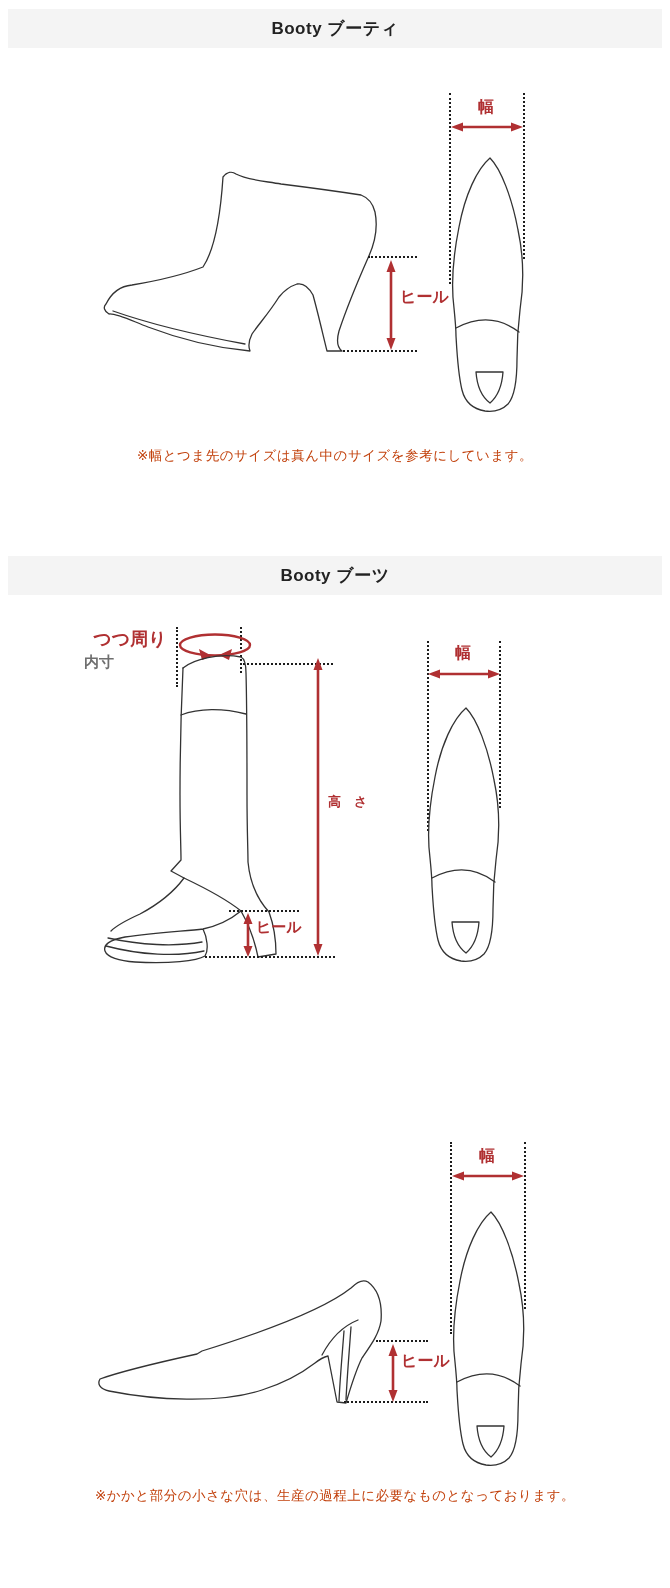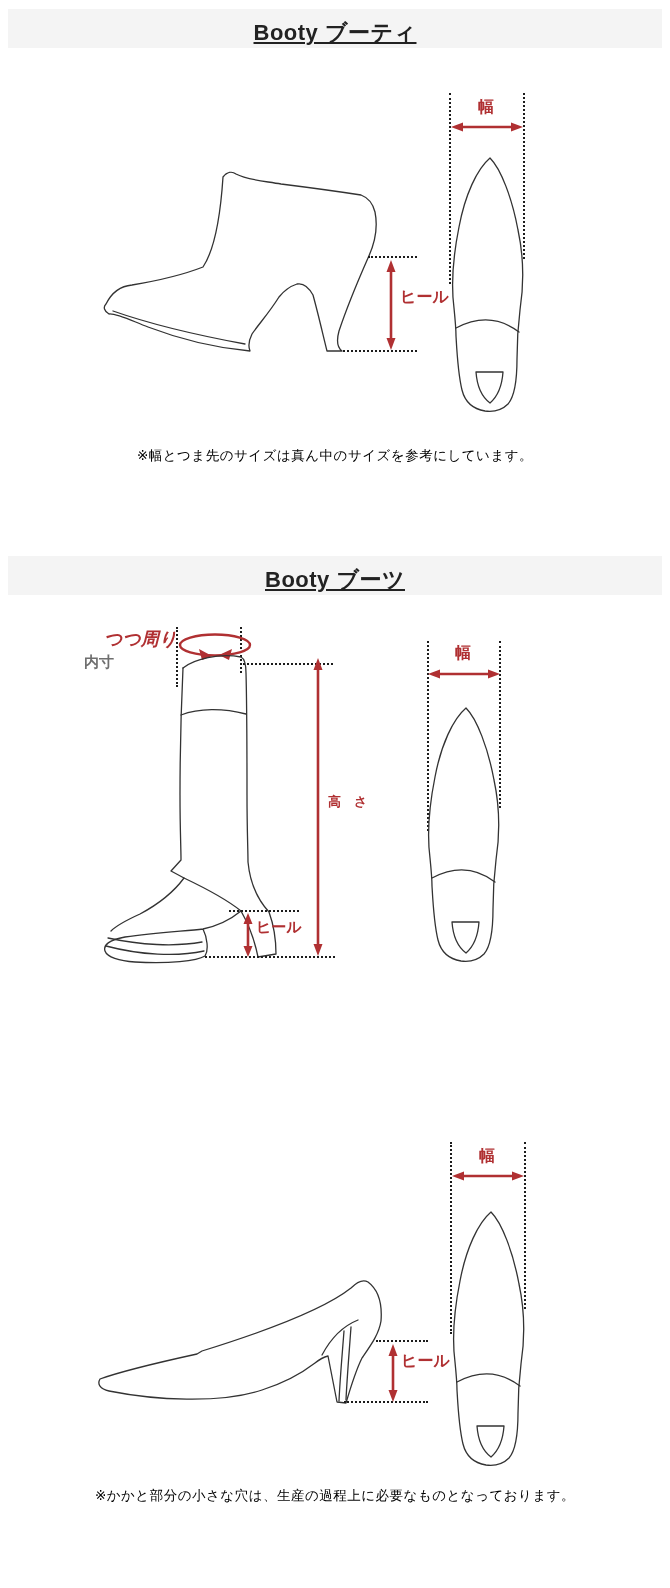--- a/index.html
+++ b/index.html
@@ -8,36 +8,35 @@
     --header_bg:#f4f4f4;
     --text:#222222;
     --muted:#6f6f6f;
   }
   *{margin:0;padding:0;box-sizing:border-box;}
   body{background:#fff;font-family:"Liberation Sans","DejaVu Sans",sans-serif;}
   .page{position:relative;width:670px;height:1588px;background:#ffffff;overflow:hidden;}
   .section-header{
     position:absolute;left:8px;width:654px;height:39px;
     background:var(--header_bg);
-    display:flex;align-items:flex-end;justify-content:center;
-    font-size:22px;font-weight:bold;color:var(--text);
+    display:flex;align-items:center;justify-content:center;
+    font-size:17px;font-weight:bold;color:var(--text);
     letter-spacing:.5px;
-    text-decoration:underline;
   }
   .dotted-h{position:absolute;border-top:2px dotted #1c1c1c;height:0;}
   .dotted-v{position:absolute;border-left:2px dotted #1c1c1c;width:0;}
   .red-label{
     position:absolute;color:var(--accent);
     font-size:16px;font-weight:600;line-height:1.1;white-space:nowrap;
   }
   .center-label{text-align:center;}
   .muted-label{position:absolute;color:var(--muted);font-size:15px;font-weight:600;white-space:nowrap;}
   .note{
     position:absolute;left:0;width:670px;text-align:center;
-    font-size:13.5px;color:#000000;letter-spacing:.5px;
+    font-size:13.5px;color:#c2410c;letter-spacing:.5px;
   }
   svg{position:absolute;overflow:visible;}
   .line-art{color:var(--line);}
   .red-art{color:var(--accent);}
   .line-art path{fill:none;stroke:currentColor;stroke-width:1.3;stroke-linecap:round;stroke-linejoin:round;}
   .red-art line{stroke:currentColor;stroke-width:2.6;}
   .red-art ellipse{fill:none;stroke:currentColor;stroke-width:2.4;}
   .red-art polygon{fill:currentColor;stroke:none;}
 </style>
 </head>
@@ -85,21 +84,21 @@
     <path d="M 12,176 Q 46,158 75,180"></path>
     <path d="M 32,220 L 59,220 C 58,234 53,245 46,251 C 38,245 33,234 32,220 Z"></path>
   </svg>
 
   <div class="note" style="top:447px;">※幅とつま先のサイズは真ん中のサイズを参考にしています。</div>
 
   <div class="section-header" style="top:556px;">
     <span>Booty ブーツ</span>
   </div>
 
-  <div class="red-label" style="left:104px;top:630px;width:84px;text-align:left;font-size:18px;font-style:italic;">つつ周り</div>
+  <div class="red-label" style="left:88px;top:630px;width:84px;text-align:center;font-size:18px;">つつ周り</div>
   <div class="muted-label" style="left:84px;top:653px;width:84px;">内寸</div>
   <div class="dotted-v" style="left:176px;top:627px;height:60px;"></div>
   <div class="dotted-v" style="left:240px;top:627px;height:46px;"></div>
   <div class="dotted-h" style="left:243px;top:663px;width:90px;"></div>
   <svg class="red-art" style="left:177px;top:630px;" width="78" height="34" viewBox="0 0 78 34">
     <ellipse cx="38" cy="15" rx="35" ry="10.5"></ellipse>
     <polygon points="35,26 22,19 25,30"></polygon>
     <polygon points="42,25 55,19 52,30"></polygon>
   </svg>
 

